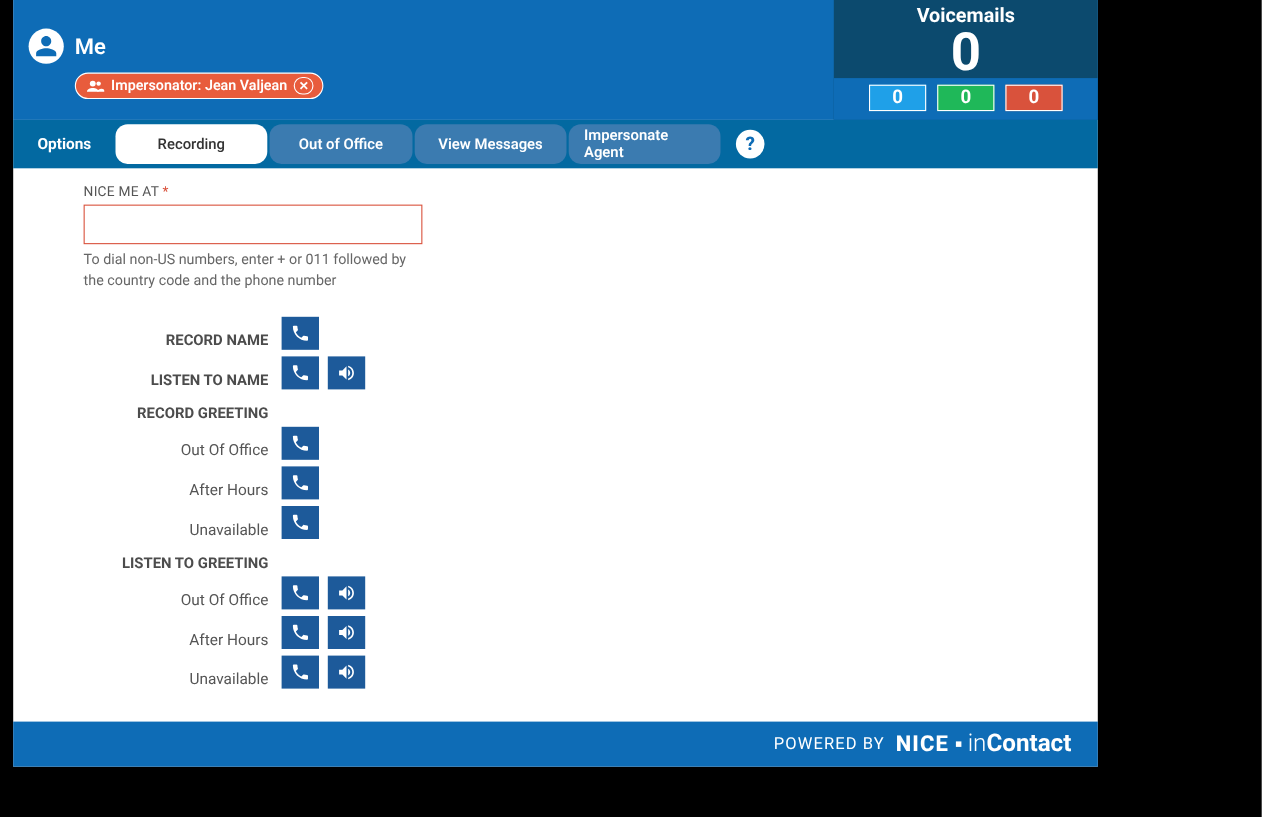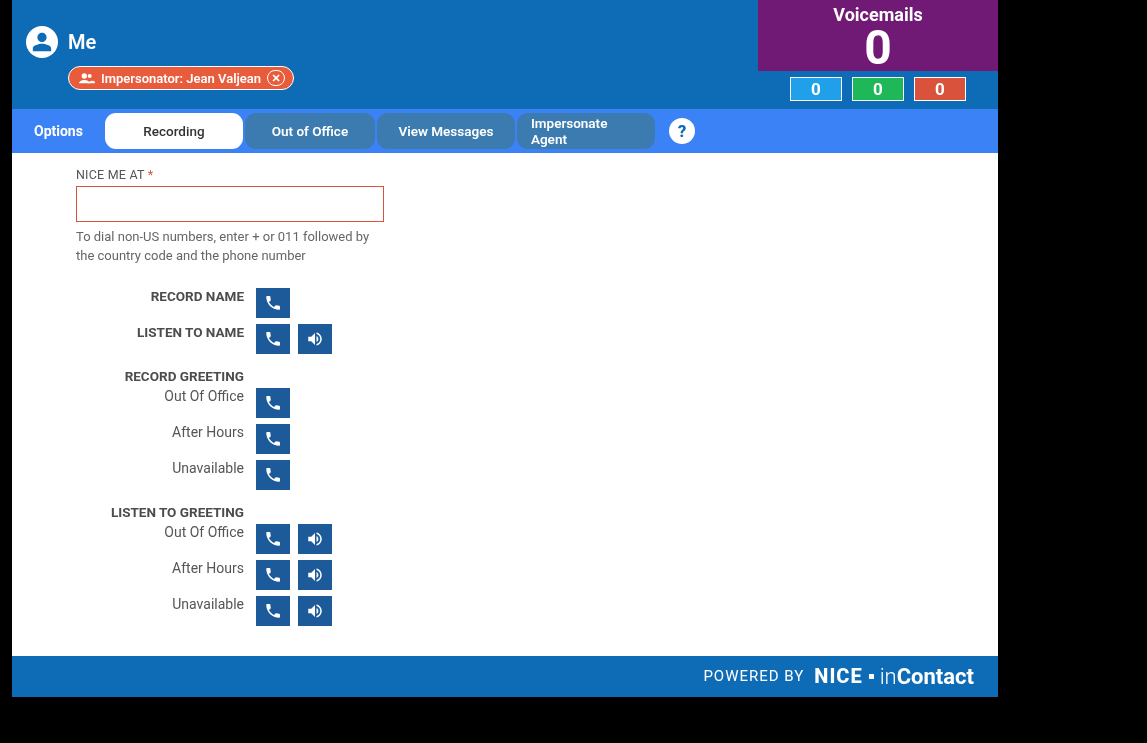--- a/index.html
+++ b/index.html
@@ -12,47 +12,47 @@
   .header-left { padding: 10px 14px; flex: 1; margin-top: 16px; }
   .user-row { display: flex; align-items: center; gap: 10px; }
   .avatar { width: 32px; height: 32px; border-radius: 50%; background: #fff; display:flex; align-items:center; justify-content:center; }
   .avatar svg { width: 22px; height: 22px; fill: #0e6cb6; }
   .user-name { color: #fff; font-size: 20px; font-weight: 600; }
   .impersonator-badge { margin-top: 8px; margin-left: 42px; display: inline-flex; align-items: center; gap: 6px; background: #e85c3c; color:#fff; border:1px solid #fff; border-radius: 14px; padding: 3px 8px 3px 10px; font-size: 13px; font-weight: 600; }
   .impersonator-badge .close { border:1.5px solid #fff; border-radius:10px; width:18px; height:16px; display:flex; align-items:center; justify-content:center; font-size:11px; line-height:1; cursor:pointer; }
   .impersonator-badge .grp { display:inline-flex; }
   .impersonator-badge svg { width:16px; height:12px; fill:#fff; }
   
-  .header-right { width: 240px; background: #701a75; text-align:center; padding-top:4px; }
+  .header-right { width: 240px; background: #0c4a6e; text-align:center; padding-top:4px; }
   .vm-title { color:#fff; font-weight:700; font-size:18px; }
   .vm-big { color:#fff; font-weight:700; font-size:48px; line-height: 46px; }
   .vm-counts { display:flex; gap:10px; justify-content:center; padding:6px 10px 8px; background:#0e6cb6; }
   .vm-pill { flex:1; max-width:52px; color:#fff; font-weight:700; font-size:17px; text-align:center; border:1.5px solid #fff; padding:1px 0; }
   .vm-pill.blue  { background:#1fa0e8; }
   .vm-pill.green { background:#1fb859; }
   .vm-pill.red   { background:#d9523c; }
   
   
-  .tabbar { background:#3b82f6; display:flex; align-items:center; height:44px; position:relative; }
+  .tabbar { background:#0369a1; display:flex; align-items:center; height:44px; position:relative; }
   .options-label { color:#fff; font-weight:700; font-size:14px; padding:0 22px; }
   .tabs { display:flex; gap:2px; }
   .tab { background:#3b7bb0; color:#fff; font-size:13.5px; font-weight:600; height:36px; display:flex; align-items:center; justify-content:center; cursor:pointer; padding:0 14px; border-top-left-radius:3px; border-top-right-radius:3px;border-radius:11px; }
   .tab.active { background:#fff; color:#333; font-weight:500; }
   .tab.t1{ width:138px;} .tab.t2{width:130px;} .tab.t3{width:206px;} .tab.t4{width:138px;} .tab.t5{width:138px;}
   .help { margin-left:14px; width:26px; height:26px; border-radius:50%; background:#fff; color:#0e6cb6; font-weight:800; font-size:17px; display:flex; align-items:center; justify-content:center; cursor:pointer; }
   
   
   .content { padding: 14px 18px 24px 64px; min-height: 468px; }
   .field-label { font-size:12.5px; color:#555; letter-spacing:.2px; }
   .field-label .req { color:#d9523c; }
   .dial-input { margin-top:4px; width:308px; height:36px; border:1px solid #d9523c; padding:4px 8px; font-size:14px; outline:none; display:block; }
   .hint { font-size:13px; color:#666; margin-top:6px; width:310px; line-height:1.45; }
   
   .rows { margin-top:22px; }
-  .row { display:flex; align-items:flex-start; margin-bottom:6px; }
+  .row { display:flex; align-items:flex-end; margin-bottom:6px; }
   .row .lbl { width:180px; text-align:right; padding-right:12px; font-size:14px; color:#555; }
   .row .lbl.strong { font-weight:700; color:#4c4c4c; text-transform:uppercase; font-size:13.5px; }
   .section-head { font-weight:700; color:#4c4c4c; text-transform:uppercase; font-size:13.5px; width:180px; text-align:right; padding-right:12px; margin-top:14px; margin-bottom:4px; }
   .btns { display:flex; gap:8px; }
   .iconbtn { width:34px; height:30px; background:#1d5a9a; display:flex; align-items:center; justify-content:center; cursor:pointer; }
   .iconbtn svg { width:18px; height:18px; fill:#fff; }
   
   
   .footer { background:#0e6cb6; color:#fff; text-align:right; padding:8px 24px; font-size:14px; display:flex; justify-content:flex-end; align-items:center; gap:10px; }
   .footer .pb { letter-spacing:1px; font-size:15px; }

